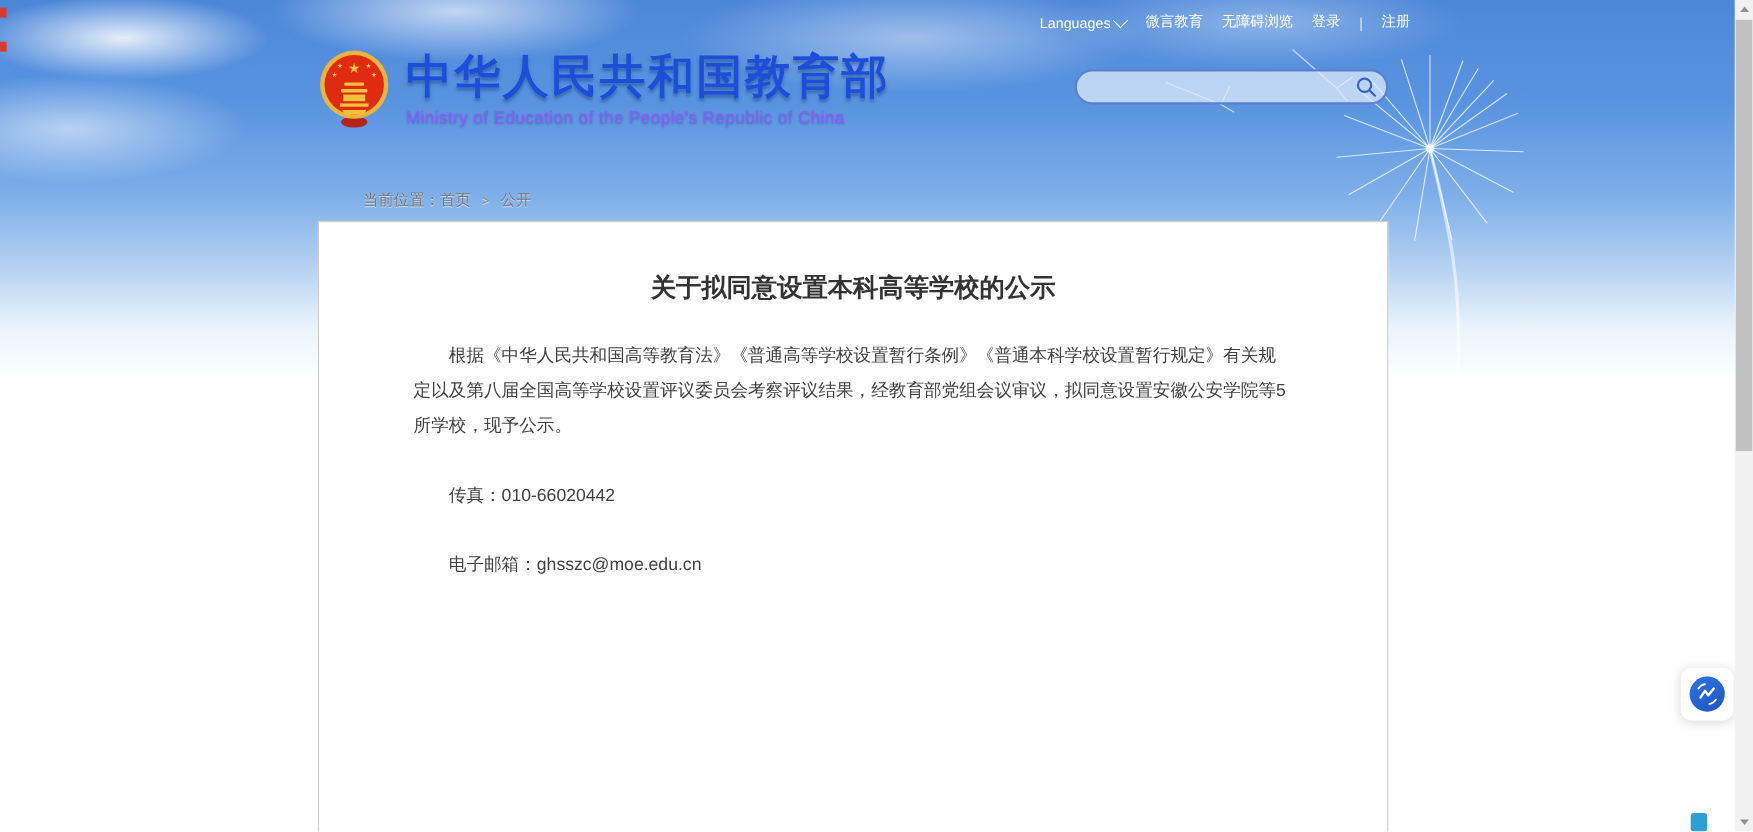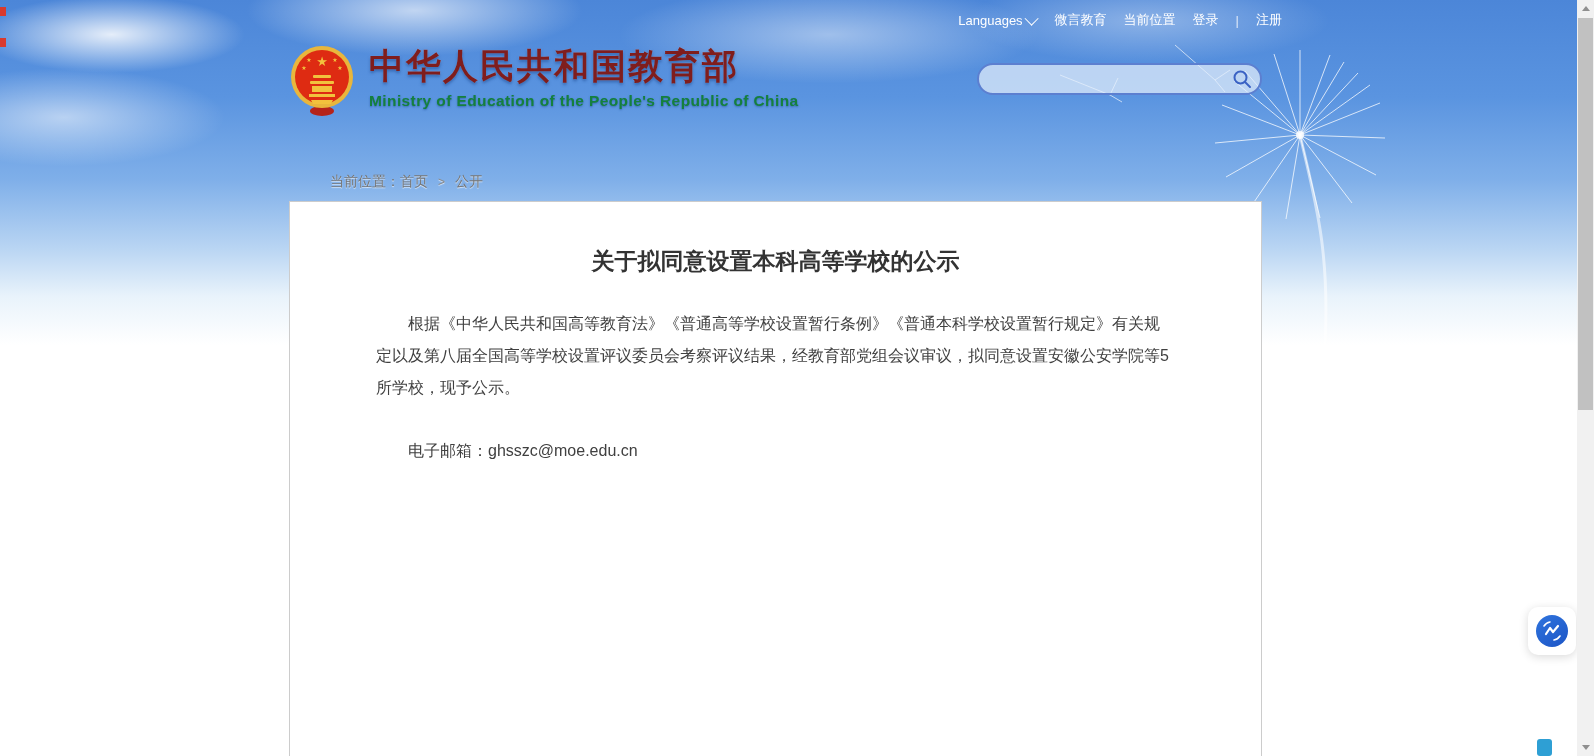--- a/index.html
+++ b/index.html
@@ -28,25 +28,25 @@
   .topnav a{color:#fff;text-decoration:none;cursor:pointer;}
   .lang{display:flex;align-items:center;gap:5px;cursor:pointer;}
   .chev{width:9px;height:9px;border-left:1.5px solid #fff;border-bottom:1.5px solid #fff;
         transform:rotate(-45deg) translateY(-2px);display:inline-block;}
   .nav-div{color:#dfe9f8;}
   
   .brand{position:absolute;left:289px;top:45px;display:flex;align-items:flex-start;z-index:5;}
   .emblem{width:66px;height:72px;flex:0 0 auto;}
   .brand-text{margin-left:14px;padding-top:3px;}
   .site-title{
-    font-size:35px;font-weight:bold;color:#7f1d1d;letter-spacing:2px;line-height:1.05;
+    font-size:42px;font-weight:bold;color:#1d4ed8;letter-spacing:2px;line-height:1.05;
     text-shadow:0 2px 3px rgba(25,70,140,.55),0 0 1px rgba(255,255,255,.4);
   }
   .site-subtitle{
-    font-size:15.5px;font-weight:bold;color:#15803d;margin-top:7px;letter-spacing:.4px;
+    font-size:15.5px;font-weight:normal;color:#8b5cf6;margin-top:7px;letter-spacing:.4px;
     text-shadow:0 1px 2px rgba(25,70,140,.55);
   }
   
   .search{
     position:absolute;left:977px;top:63px;width:285px;height:32px;box-sizing:border-box;
     border:2px solid #5c7fd0;border-radius:17px;background:rgba(227,239,251,.72);
     display:flex;align-items:center;padding:0 8px 0 14px;z-index:5;
   }
   .search input{
     flex:1;border:none;outline:none;background:transparent;height:100%;
@@ -142,21 +142,21 @@
     </g>
   </svg>
 </div>
 
 <div class="topnav">
   <span class="lang">
     <a>Languages</a>
     <span class="chev"></span>
   </span>
   <a>微言教育</a>
-  <a>当前位置</a>
+  <a>无障碍浏览</a>
   <a>登录</a>
   <span class="nav-div">|</span>
   <a>注册</a>
 </div>
 
 <div class="brand">
   <svg class="emblem" viewBox="0 0 66 72">
     <ellipse cx="33" cy="66" rx="12" ry="5" fill="#b5231a"></ellipse>
     <circle cx="33" cy="32" r="31" fill="#e9b63c"></circle>
     <circle cx="33" cy="32" r="27" fill="#de2b12"></circle>
@@ -188,20 +188,21 @@
 </div>
 
 <div class="breadcrumb">
   <span>当前位置：</span><a>首页</a><span class="bc-sep">&gt;</span><a>公开</a>
 </div>
 
 <div class="content-card">
   <h1 class="article-title">关于拟同意设置本科高等学校的公示</h1>
   <div class="article">
     <p>根据《中华人民共和国高等教育法》《普通高等学校设置暂行条例》《普通本科学校设置暂行规定》有关规定以及第八届全国高等学校设置评议委员会考察评议结果，经教育部党组会议审议，拟同意设置安徽公安学院等5所学校，现予公示。</p>
+    <p>传真：010-66020442</p>
     <p>电子邮箱：ghsszc@moe.edu.cn</p>
   </div>
 </div>
 
 <div class="assistant">
   <div class="assistant-circle">
     <svg width="22" height="22" viewBox="0 0 22 22">
       <path d="M3,6 a9,9 0 0 1 6,-4" fill="none" stroke="#fff" stroke-width="1.6" stroke-linecap="round"></path>
       <path d="M19,16 a9,9 0 0 1 -6,4" fill="none" stroke="#fff" stroke-width="1.6" stroke-linecap="round"></path>
       <polyline points="5,14 9,8 12,12 17,6" fill="none" stroke="#fff" stroke-width="2.2" stroke-linecap="round" stroke-linejoin="round"></polyline>

